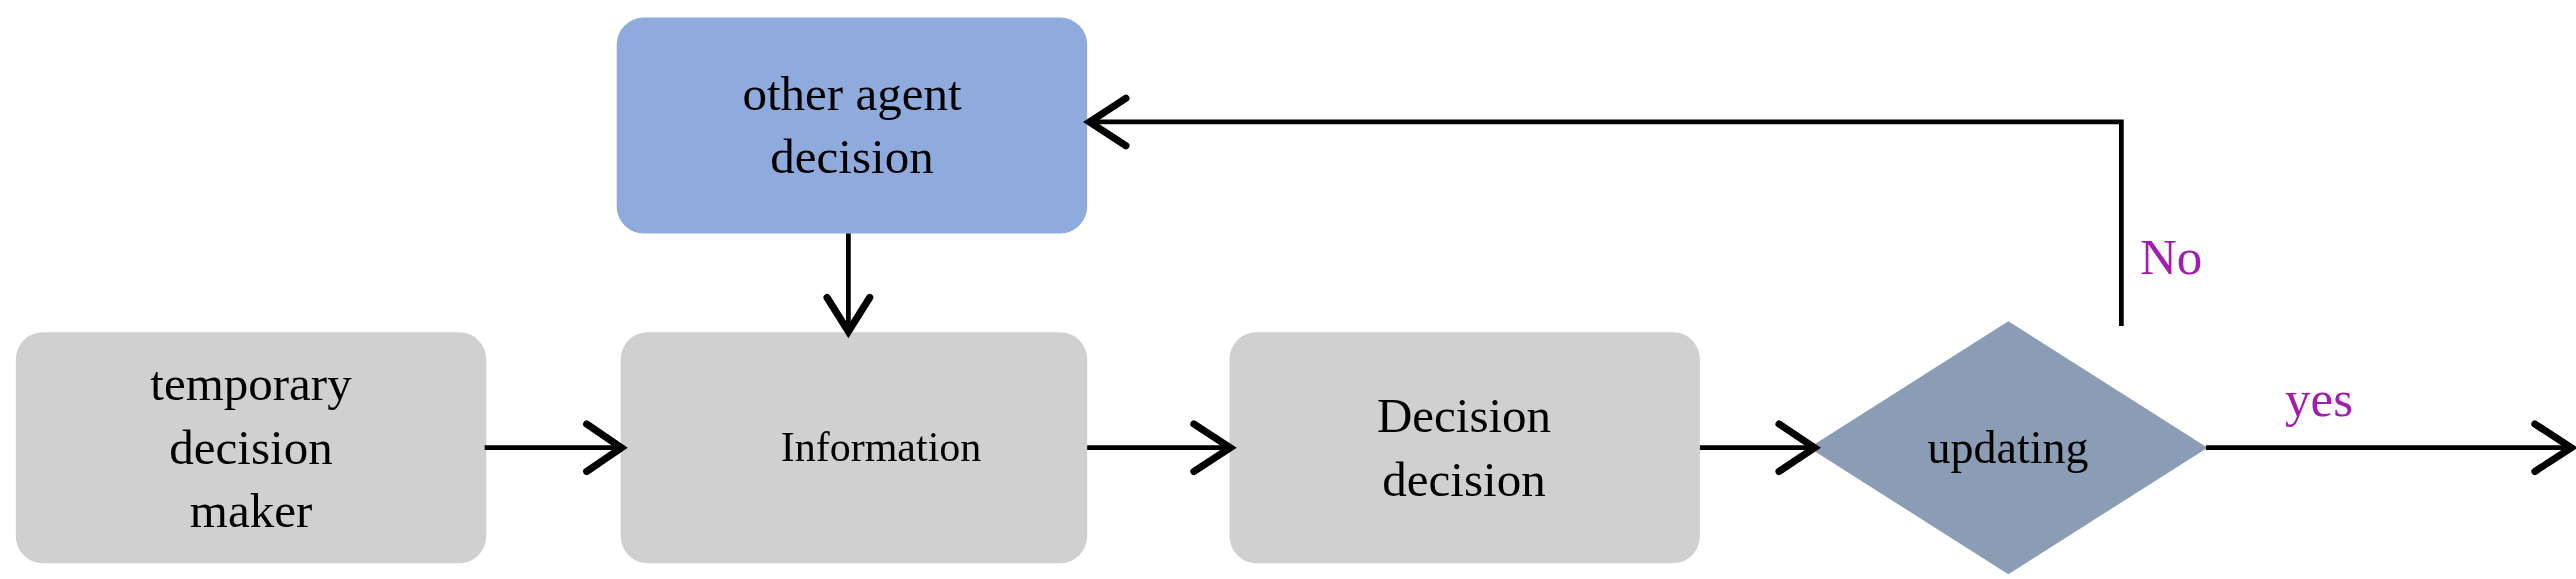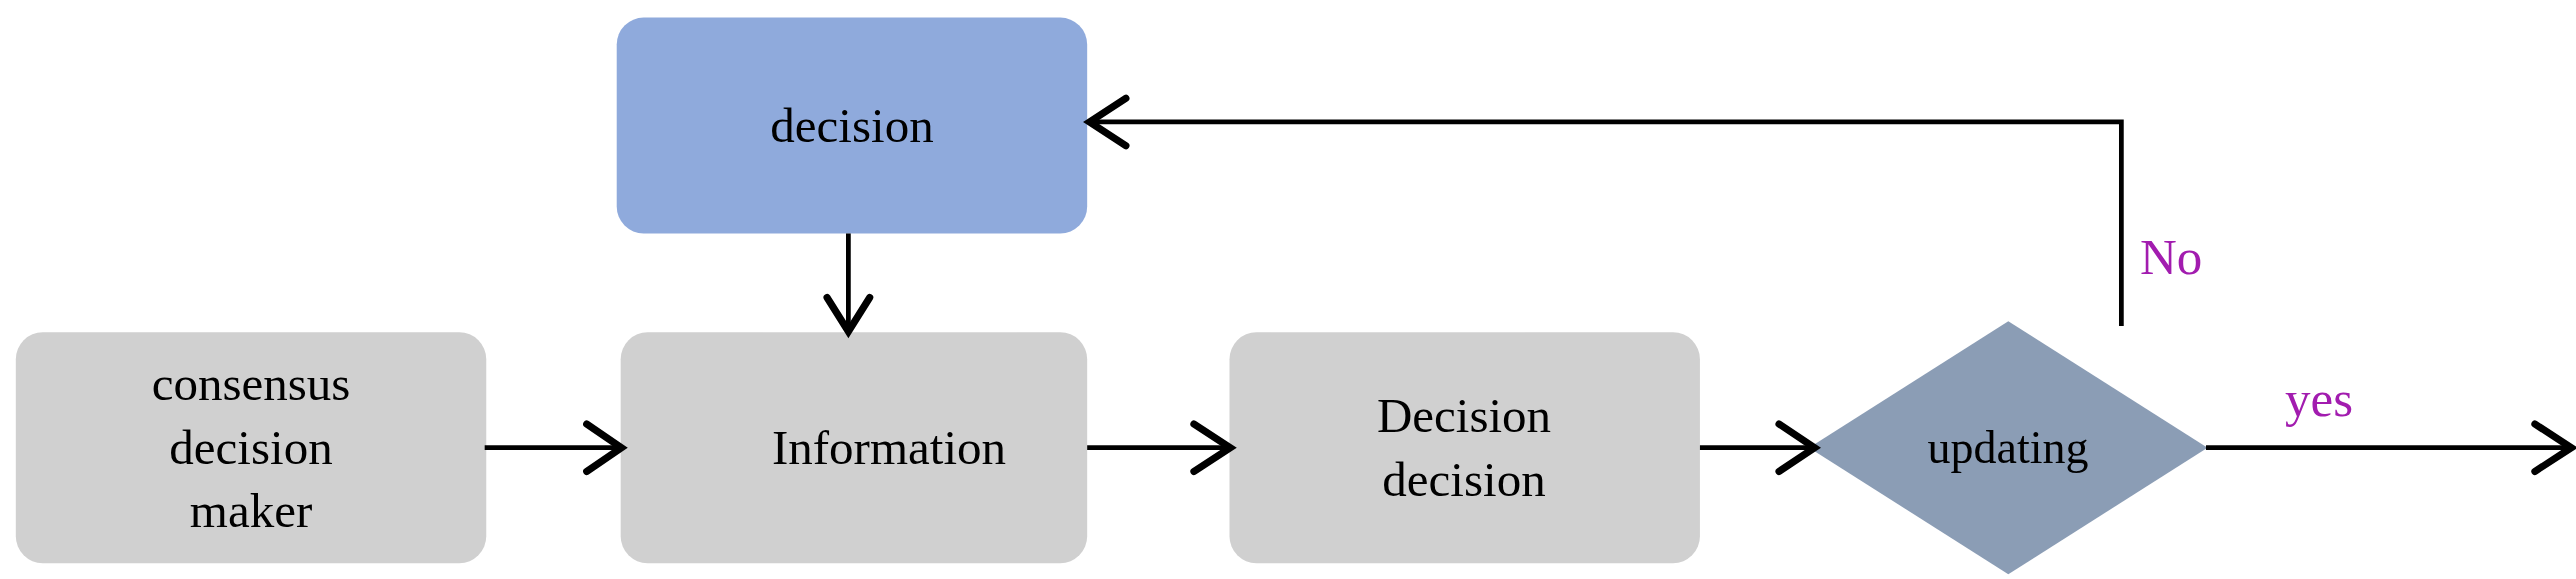--- a/index.html
+++ b/index.html
@@ -90,30 +90,31 @@
     </g>
 
     <g>
       <line x1="2790" y1="566" x2="3248" y2="566" stroke="#000000" stroke-width="6"></line>
       <polyline points="3206,536 3252,566 3206,596" fill="none" stroke="#000000" stroke-width="9" stroke-linecap="round" stroke-linejoin="miter"></polyline>
     </g>
 
   </svg>
 
   <div class="node-label" style="left:617px; top:17.4px; width:470px; height:216px; font-size:49px;">
+    <span class="ln">other agent</span>
     <span class="ln">decision</span>
   </div>
 
   <div class="node-label" style="left:16px; top:332px; width:470px; height:231px; font-size:49px;">
-    <span class="ln">consensus</span>
+    <span class="ln">temporary</span>
     <span class="ln">decision</span>
     <span class="ln">maker</span>
   </div>
 
-  <div class="node-label" style="left:621px; top:332px; width:520px; height:231px; font-size:49px;margin-left:8px;">
+  <div class="node-label" style="left:621px; top:332px; width:520px; height:231px; font-size:42px;">
     <span class="ln">Information</span>
   </div>
 
   <div class="node-label" style="left:1229px; top:332px; width:470px; height:231px; font-size:49px;">
     <span class="ln">Decision</span>
     <span class="ln">decision</span>
   </div>
 
   <div class="node-label" style="left:1809px; top:321px; width:398px; height:253px; font-size:46px;">
     <span class="ln">updating</span>

